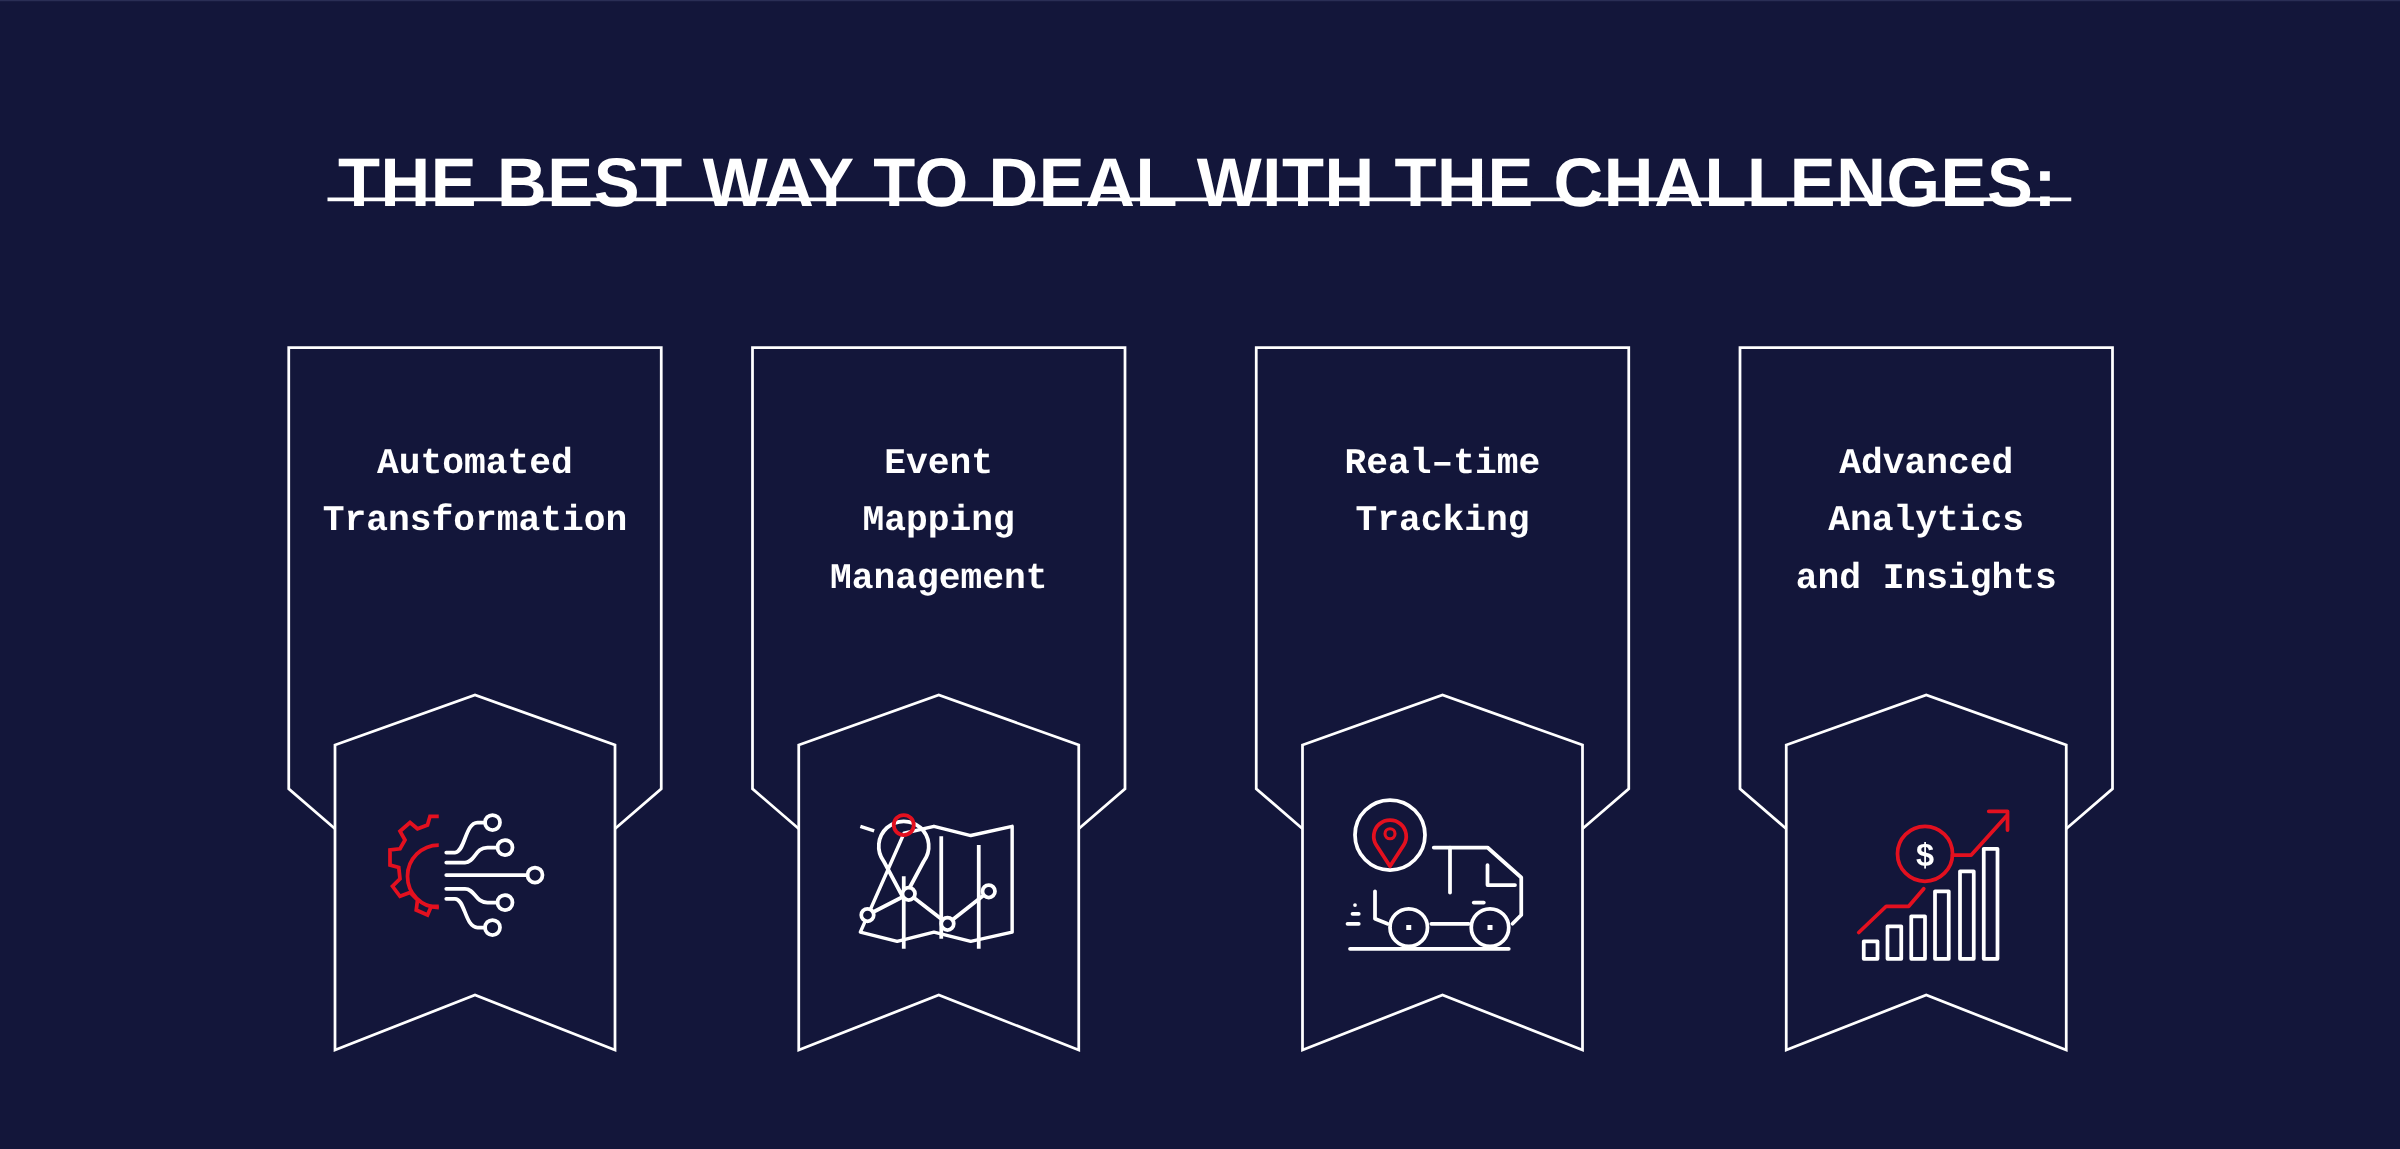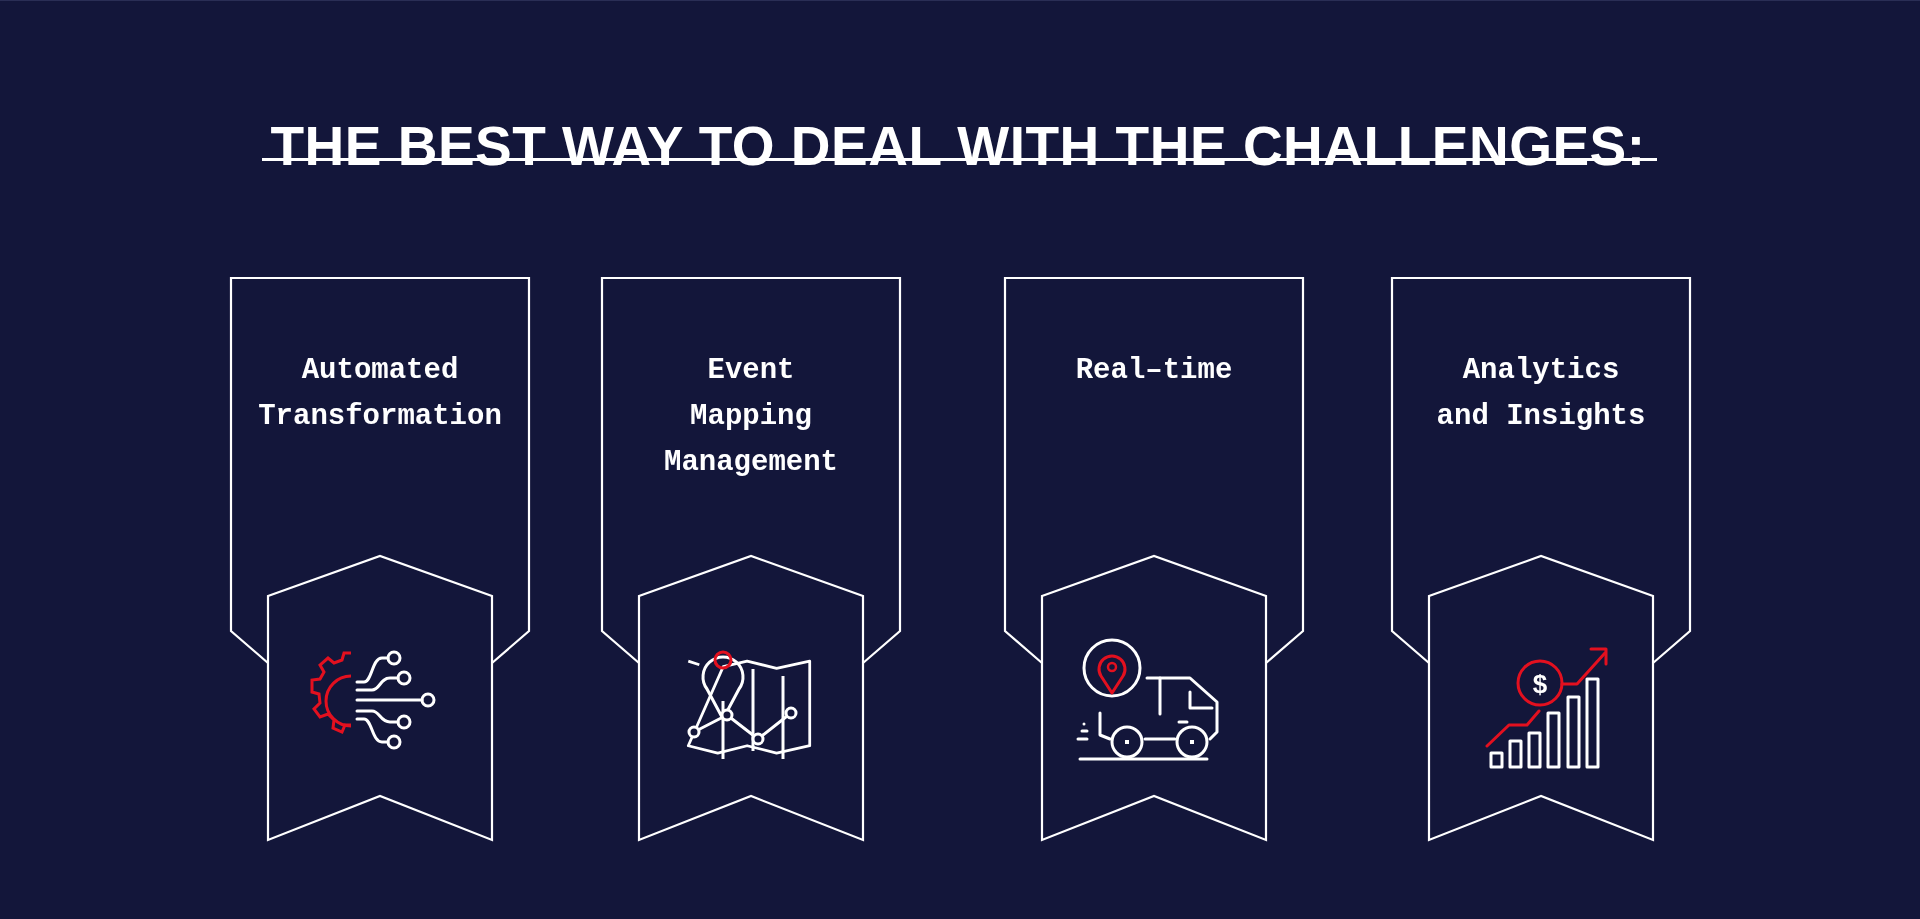--- a/index.html
+++ b/index.html
@@ -143,20 +143,21 @@
   </svg>
 </div>
 
 <div class="card" style="left:1003px;">
   <svg class="frame" width="302" height="570" viewBox="0 0 302 570">
     <polyline points="39,387 2,355 2,2 300,2 300,355 263,387" fill="none" stroke="#ffffff" stroke-width="2.2"></polyline>
     <polygon points="39,320 151,280 263,320 263,564 151,520 39,564" fill="#13163a" stroke="#ffffff" stroke-width="2.2"></polygon>
   </svg>
   <div class="card-label">
     <span>Real–time</span>
+    <span>Tracking</span>
   </div>
   <svg class="card-icon" viewBox="0 0 166 140">
     <g fill="none" stroke="#ffffff" stroke-width="3" stroke-linejoin="round" stroke-linecap="round">
 
       <circle cx="40" cy="37" r="28"></circle>
 
       <path d="M75,47 L118,47 L145,71 L145,101 L138,108"></path>
       <line x1="88" y1="47" x2="88" y2="83"></line>
       <path d="M118,61 L118,77 L140,77"></path>
       <line x1="107" y1="91" x2="115" y2="91"></line>
@@ -181,20 +182,21 @@
     <circle cx="40" cy="36" r="4" fill="none" stroke="#e3101f" stroke-width="2.5"></circle>
   </svg>
 </div>
 
 <div class="card" style="left:1390px;">
   <svg class="frame" width="302" height="570" viewBox="0 0 302 570">
     <polyline points="39,387 2,355 2,2 300,2 300,355 263,387" fill="none" stroke="#ffffff" stroke-width="2.2"></polyline>
     <polygon points="39,320 151,280 263,320 263,564 151,520 39,564" fill="#13163a" stroke="#ffffff" stroke-width="2.2"></polygon>
   </svg>
   <div class="card-label">
+    <span>Advanced</span>
     <span>Analytics</span>
     <span>and Insights</span>
   </div>
   <svg class="card-icon" viewBox="0 0 166 140">
 
     <g fill="none" stroke="#ffffff" stroke-width="3" stroke-linejoin="round">
       <rect x="32" y="122" width="11" height="14"></rect>
       <rect x="51" y="110" width="11" height="26"></rect>
       <rect x="70" y="102" width="11" height="34"></rect>
       <rect x="89" y="82" width="11" height="54"></rect>

